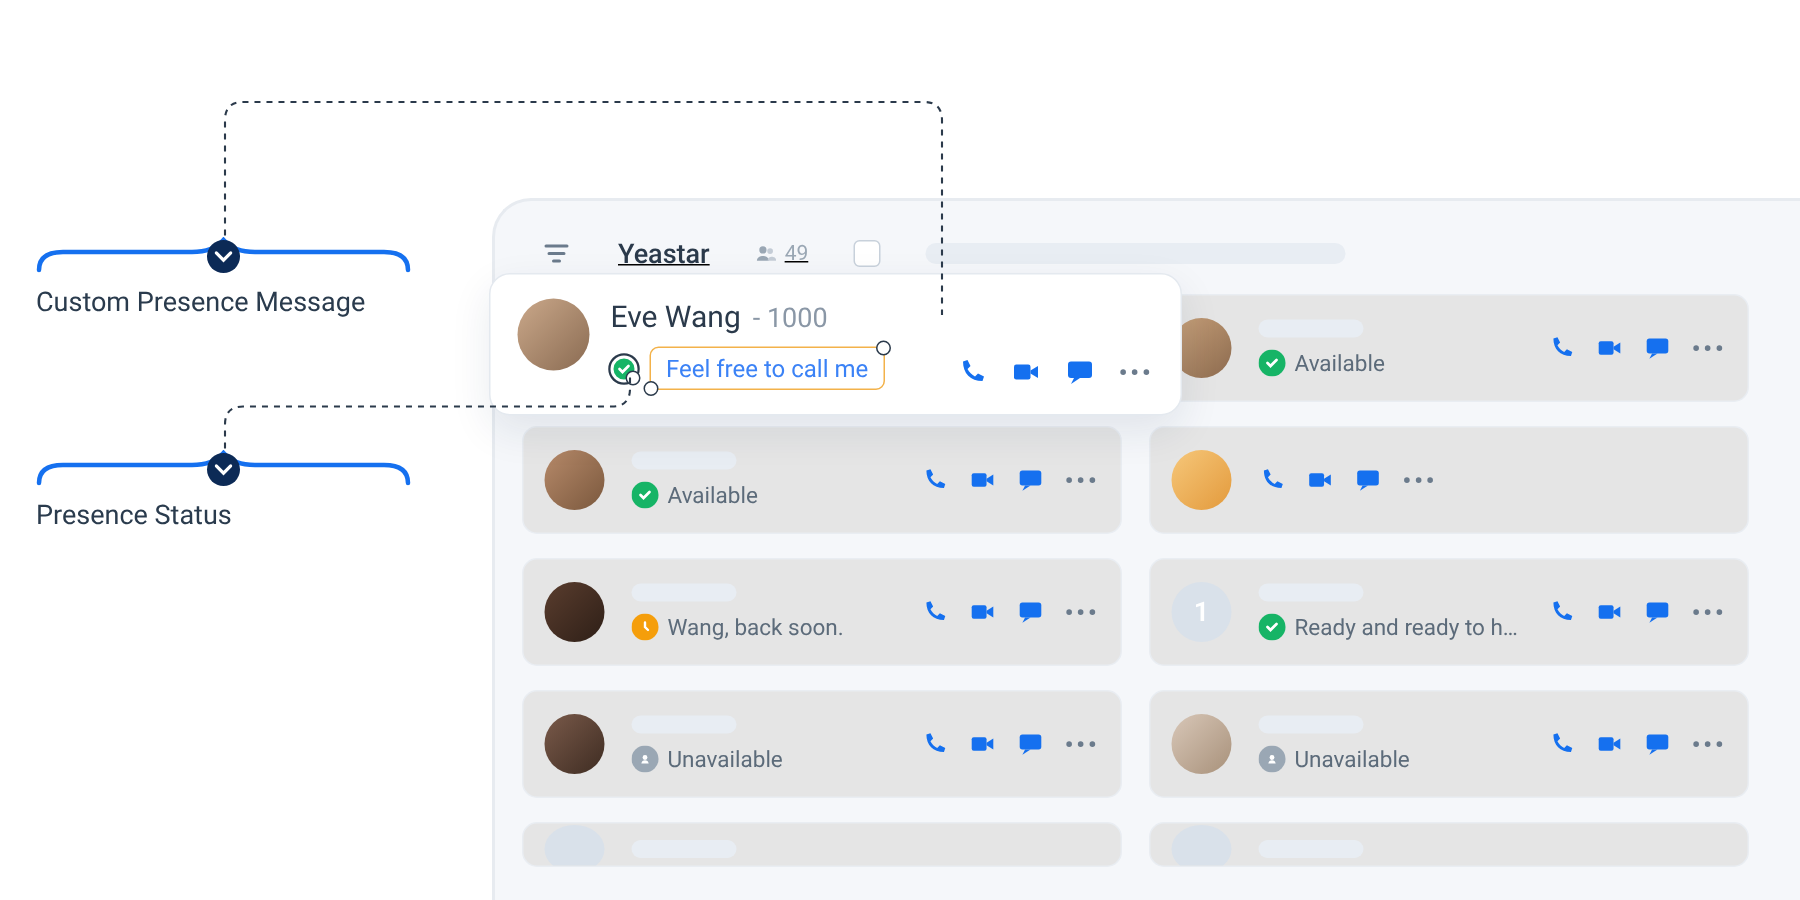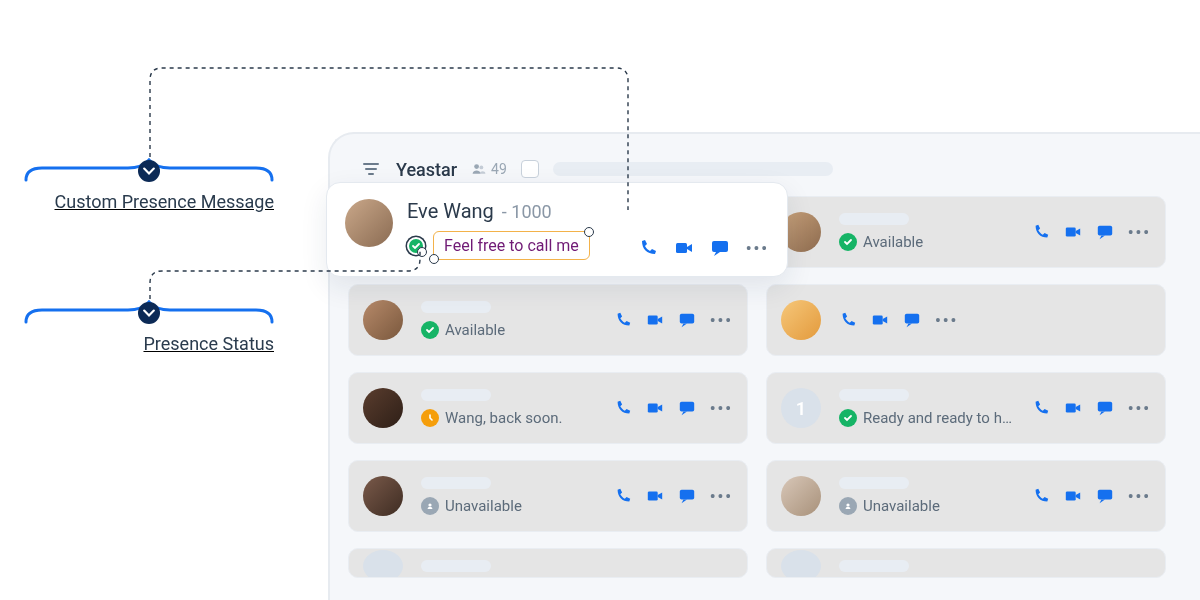--- a/index.html
+++ b/index.html
@@ -1,28 +1,28 @@
 <!DOCTYPE html>
 <html><head>
 <meta charset="utf-8">
 <style>
   * { box-sizing: border-box; margin: 0; padding: 0; }
   body { font-family: -apple-system, BlinkMacSystemFont, "Segoe UI", Roboto, Arial, sans-serif; background: #fff; width: 1200px; height: 600px; position: relative; overflow: hidden; }
 
   
-  .ann { position: absolute; width: 250px; text-align: right; text-decoration: underline; }
+  .ann { position: absolute; width: 250px; text-align: left; }
   .ann .brace { position: relative; height: 24px; }
   .ann .brace svg { width: 100%; height: 24px; display: block; }
   .ann .chip { position: absolute; left: 50%; top: 2px; transform: translateX(-50%); width: 22px; height: 22px; border-radius: 50%; background: #0c2a56; display: flex; align-items: center; justify-content: center; }
   .ann .chip svg { width: 12px; height: 12px; fill: #fff; }
   .ann .lbl { margin-top: 8px; color: #2a3b4d; font-size: 18px; line-height: 1.3; }
 
   
   .panel { position: absolute; left: 328px; top: 132px; right: 0; bottom: 0; border: 2px solid #e7ebf0; border-right: none; border-bottom: none; border-radius: 26px 0 0 0; background: #f5f7fa; padding: 18px 0 0 18px; }
-  .topbar { display: flex; align-items: center; gap: 14px; padding: 6px 8px 16px 12px; }
+  .topbar { display: flex; align-items: center; gap: 30px; padding: 6px 8px 16px 12px; text-decoration: underline; }
   .topbar .iconbtn { width: 22px; height: 22px; display:flex;align-items:center;justify-content:center;color:#6b7b8c; }
   .topbar .title { font-size: 18px; color: #2b3a4b; font-weight: 500; }
   .topbar .count { display:flex;align-items:flex-end;gap:4px;color:#9aa7b4;font-size:14px; }
   .topbar .chk { width:18px;height:18px;border:1.5px solid #c8d1db;border-radius:4px;background:#fff; }
   .topbar .bar { flex: 0 0 280px; height: 14px; background:#e8edf3; border-radius: 8px; }
 
   .grid { display: grid; grid-template-columns: 400px 400px; gap: 16px 18px; padding-right: 18px; }
 
   .card { background:#e5e5e5; border:1px solid #e9edf2; border-radius:10px; padding:12px 14px; display:flex; align-items:center; gap:18px; position:relative; height:72px; }
   .card .av { width:40px;height:40px;border-radius:50%; flex:0 0 40px; background:#d9e1ea; display:flex;align-items:center;justify-content:center;font-weight:600;color:#fff;font-size:18px; background-size:cover;background-position:center; }
@@ -35,24 +35,24 @@
 
   .status-dot { width:18px;height:18px;border-radius:50%; display:inline-flex;align-items:center;justify-content:center; flex:0 0 18px; }
   .status-dot svg { width:10px;height:10px;fill:#fff; }
   .st-available { background:#16b466; }
   .st-away { background:#f59e0b; }
   .st-unavailable { background:#9aa7b4; }
 
   
   .hero { position:absolute; left:326px; top:182px; width:462px; background:#fff; border:1px solid #e4e9ef; border-radius:14px; box-shadow:0 10px 28px rgba(20,40,80,.09); padding:16px 18px; display:flex; gap:14px; z-index:5; }
   .hero .av { width:48px;height:48px;border-radius:50%;background:#d9e1ea;flex:0 0 48px;background-size:cover;background-position:center; }
-  .hero .nm { display:flex;align-items:center;gap:8px; font-size:20px; color:#2b3a4b; }
+  .hero .nm { display:flex;align-items:flex-end;gap:8px; font-size:20px; color:#2b3a4b; }
   .hero .nm .ext { color:#8a97a6; font-size:18px; }
   .hero .row2 { display:flex; align-items:center; gap:8px; margin-top:8px; }
-  .hero .msgbox { border:1.5px solid #f3b24a; border-radius:6px; padding:4px 10px; color:#701a75; font-size:16px; position:relative; }
+  .hero .msgbox { border:1.5px solid #f3b24a; border-radius:6px; padding:4px 10px; color:#3b82f6; font-size:16px; position:relative; }
   .hero .msgbox::before, .hero .msgbox::after { content:""; position:absolute; width:8px;height:8px;border:1.5px solid #2b3a4b; border-radius:50%; background:#fff; }
   .hero .msgbox::before { left:-5px; bottom:-5px; }
   .hero .msgbox::after { right:-5px; top:-5px; }
   .hero .status-dot { border:2px solid #fff; box-shadow:0 0 0 1.5px #2b3a4b; position:relative; }
   .hero .status-dot::after { content:""; position:absolute; width:8px;height:8px;border:1.5px solid #2b3a4b;border-radius:50%;background:#fff; right:-4px; bottom:-4px; }
   .hero .actions { margin-left:auto; display:flex; align-items:center; gap:16px; color:#1570ef; align-self:flex-end; padding-bottom:2px; }
   .hero .actions .ic { width:20px;height:20px; }
 
   
   svg.connectors { position:absolute; left:0; top:0; width:1200px; height:600px; pointer-events:none; z-index:6; }

